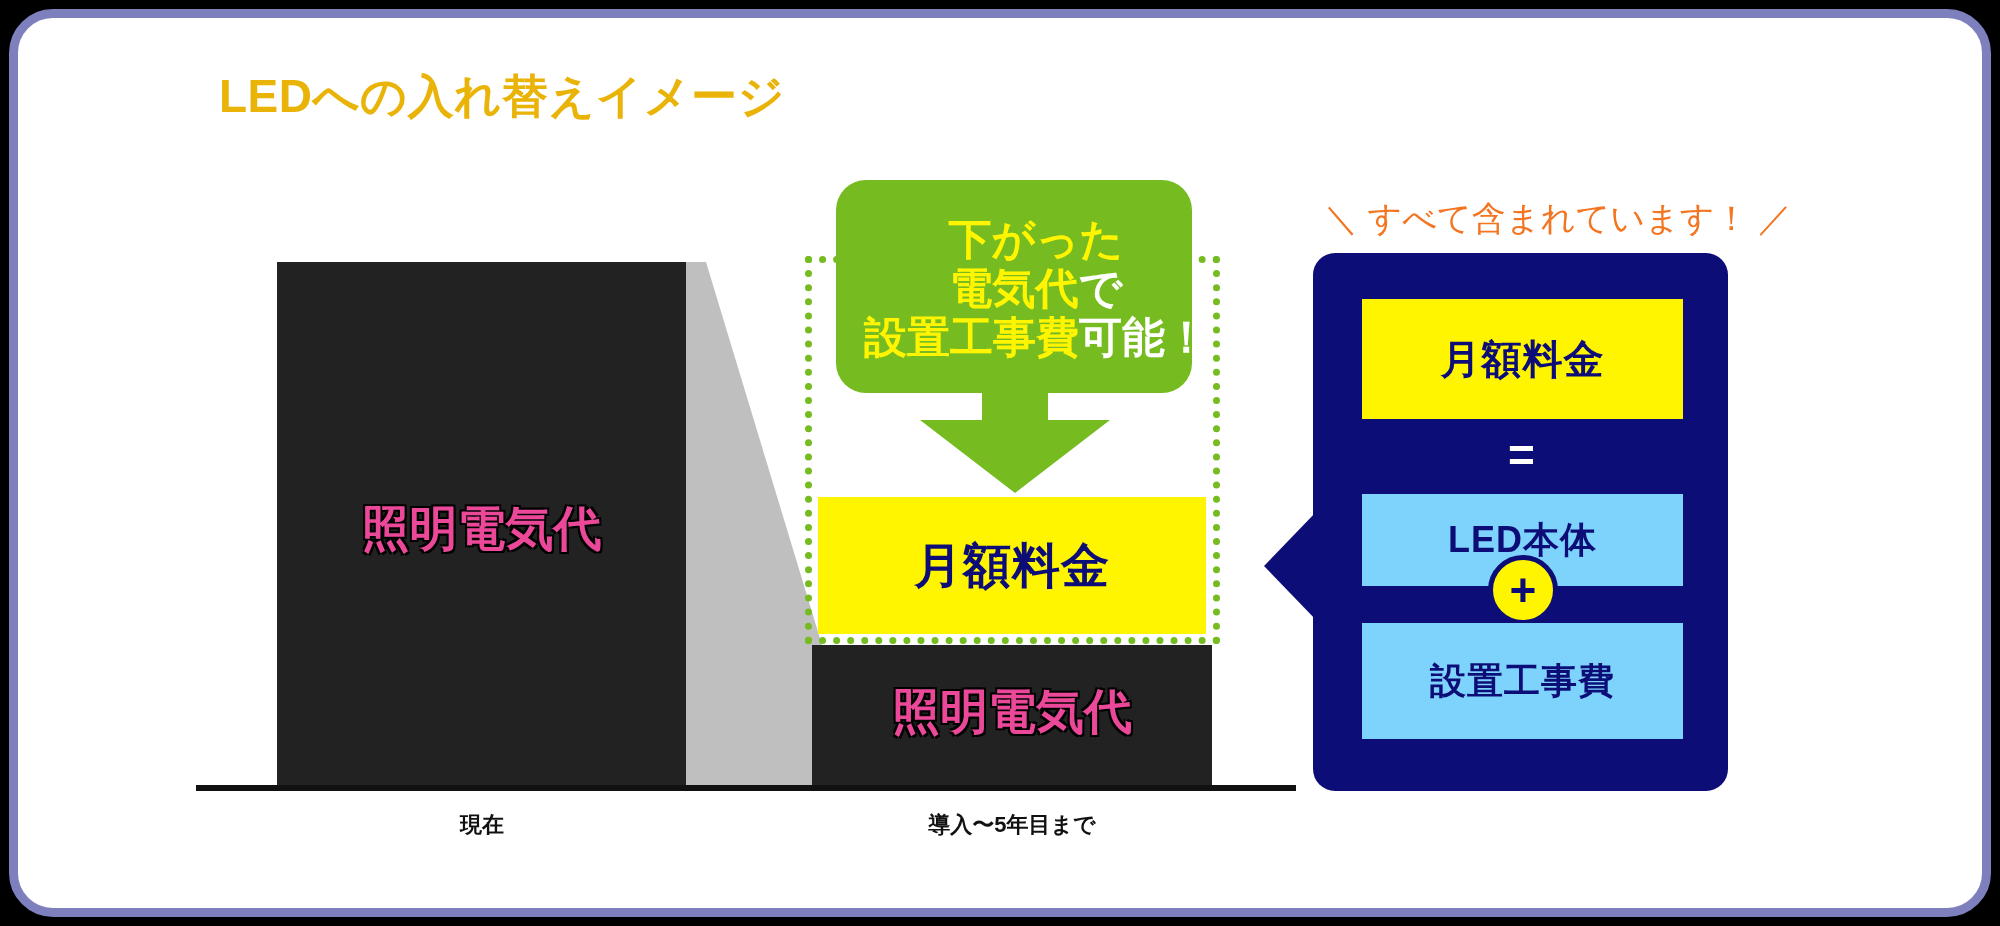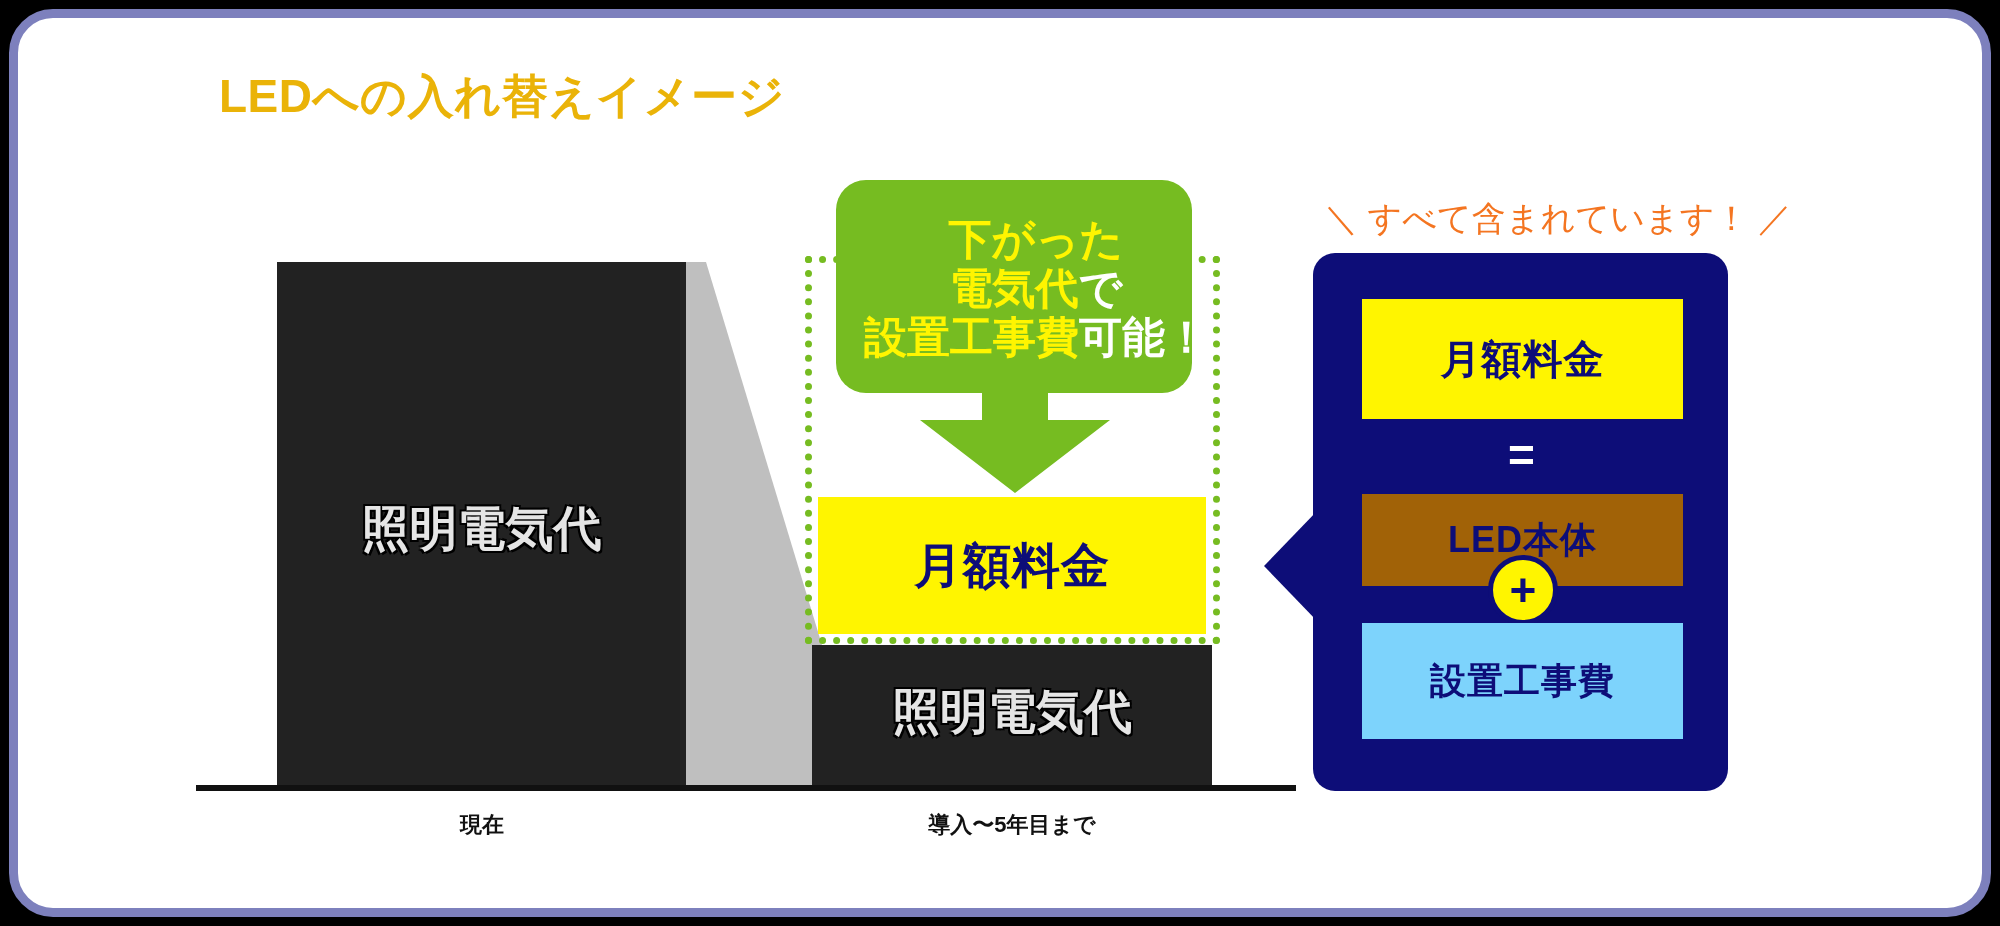--- a/index.html
+++ b/index.html
@@ -69,21 +69,21 @@
     position: absolute;
     left: 686px;
     top: 262px;
     width: 136px;
     height: 523px;
   }
   #bar-bridge svg { display: block; }
 
   .bar-label {
     position: absolute;
-    color: #e5e5e5;
+    color: #ec4899;
     font-weight: bold;
     white-space: nowrap;
     text-shadow:
        2px 2px 0 #000, -2px 2px 0 #000,
        2px -2px 0 #000, -2px -2px 0 #000;
   }
   #label-current-electric {
     left: 277px;
     width: 409px;
     top: 497px;
@@ -250,21 +250,21 @@
     line-height: 1;
     letter-spacing: 2px;
   }
 
   #navy-item-led {
     position: absolute;
     left: 1362px;
     top: 494px;
     width: 321px;
     height: 92px;
-    background: #a16207;
+    background: #7dd3fc;
     display: flex;
     align-items: center;
     justify-content: center;
   }
   #navy-item-install {
     position: absolute;
     left: 1362px;
     top: 623px;
     width: 321px;
     height: 116px;

